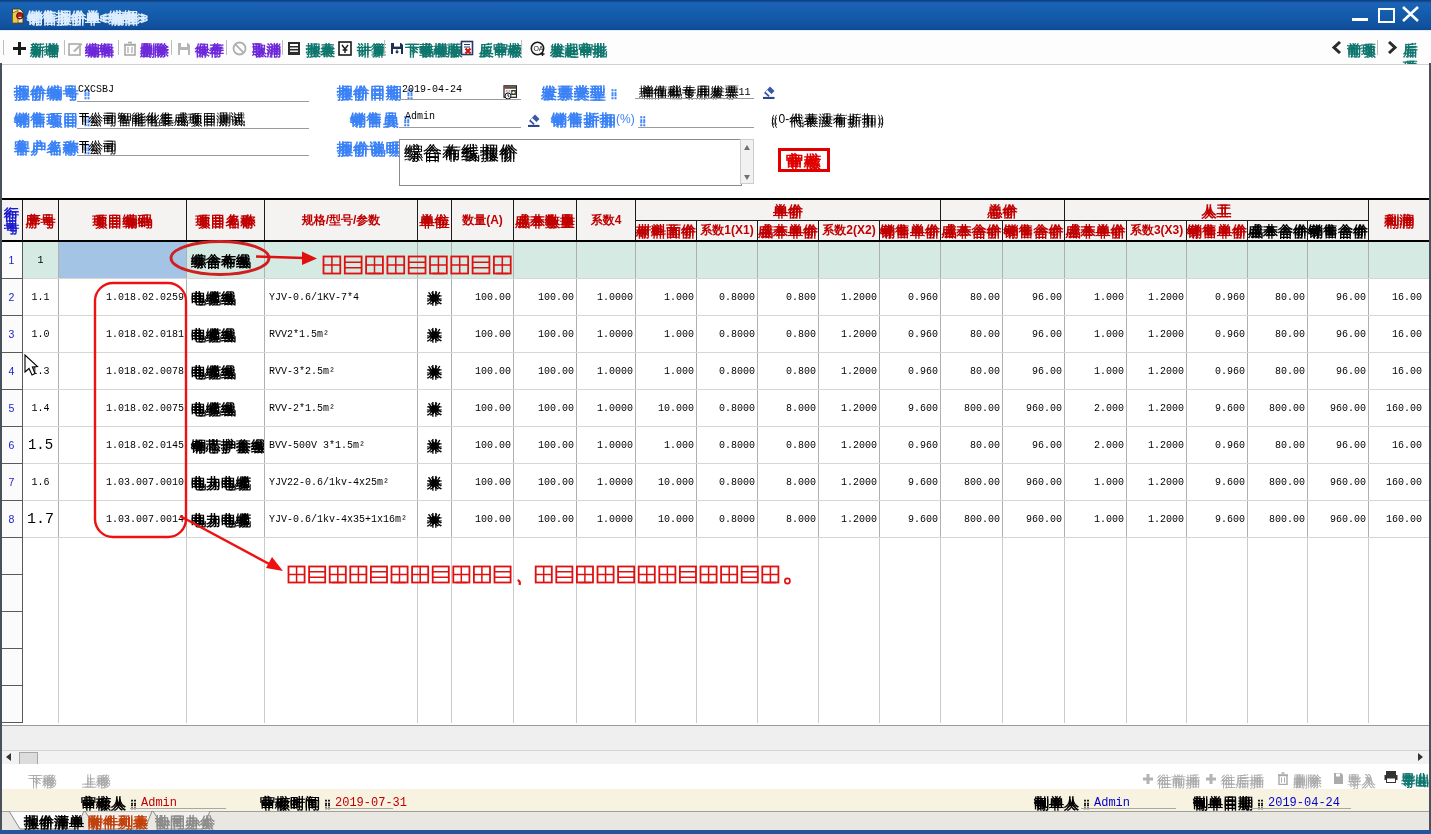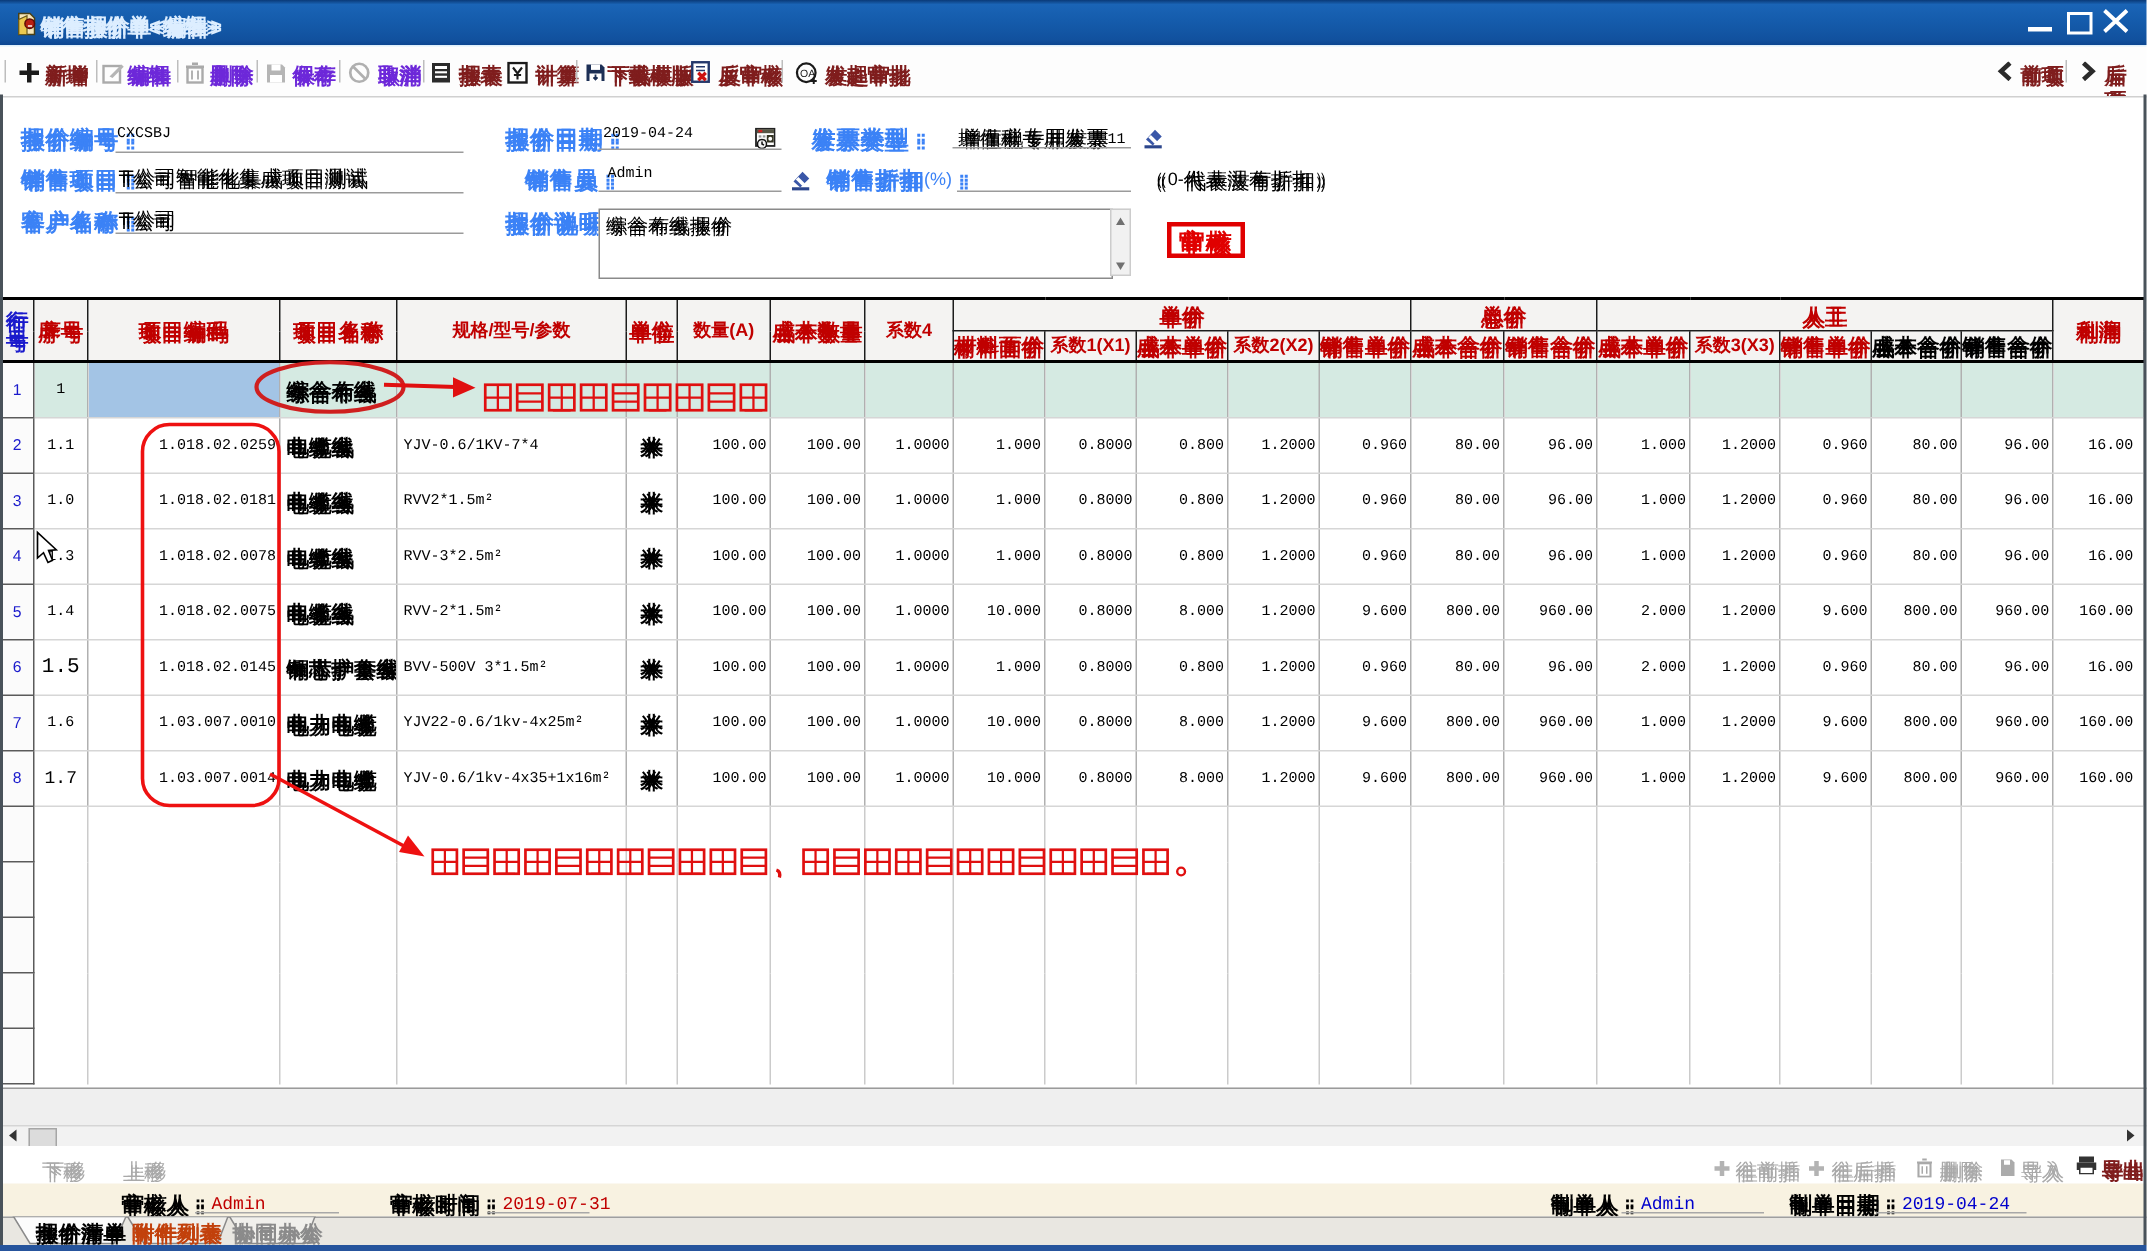--- a/index.html
+++ b/index.html
@@ -6,21 +6,21 @@
 body{width:1431px;height:834px;position:relative;overflow:hidden;background:#fff;
  font-family:"Liberation Sans",sans-serif;font-size:12px;color:#000}
 .abs{position:absolute}
 .mono{font-family:"Liberation Mono",monospace;letter-spacing:0;text-shadow:none;font-weight:normal}
 
 #titlebar{left:0;top:0;width:1431px;height:30px;
  background:linear-gradient(180deg,#0a3a78 0,#1a64b6 10%,#155CAC 45%,#11519e 88%,#0d4690 100%);}
 #titletext{left:27px;top:8px;color:#ddeeff;font-size:13px;letter-spacing:1.5px;font-weight:bold;text-shadow:2.8px 0 currentColor,0 2.8px currentColor,2.8px 2.8px currentColor}
 
 #toolbar{left:0;top:30px;width:1431px;height:33px;background:#fdfdfd;border-bottom:1px solid #c8c8c8;border-top:1px solid #dff0fb}
-.tbtxt{top:41px;font-size:12px;color:#7f1d1d;letter-spacing:2.2px;font-weight:bold;text-shadow:2.8px 0 currentColor,0 2.8px currentColor,2.8px 2.8px currentColor}
+.tbtxt{top:41px;font-size:12px;color:#0f766e;letter-spacing:2.2px;font-weight:bold;text-shadow:2.8px 0 currentColor,0 2.8px currentColor,2.8px 2.8px currentColor}
 .tbdis{color:#6d28d9}
 .tsep{top:40px;width:1px;height:15px;background:#bdbdbd}
 
 #form{left:0;top:64px;width:1431px;height:134px;background:#fff;border-top:1px solid #d0d0d0}
 .flabel{font-size:13px;color:#3b82f6;white-space:nowrap;letter-spacing:3.25px;font-weight:bold;text-shadow:3px 0 currentColor,0 3px currentColor,3px 3px currentColor}
 .fline{border-bottom:1px solid #9b9b9b;height:1px}
 .fval{font-size:10px;white-space:nowrap;letter-spacing:2.2px}
 .fval.mono{letter-spacing:0}
 
 #gridwrap{left:0;top:198px;width:1431px;height:527px}
@@ -217,21 +217,21 @@
 <div class="abs fline" style="left:399px;top:126px;width:122px"></div>
 <div class="abs" style="left:526px;top:111px">
     <svg width="16" height="16">
       <path d="M3 10 L9 3.5 L13.5 8 L7.5 14 Z" fill="#3a57a8"></path>
       <path d="M5.4 7.8 L9.8 12.2" stroke="#fff" stroke-width="2.4"></path>
       <path d="M2 15 L13.5 15" stroke="#2c468c" stroke-width="2.2"></path>
     </svg>
   </div>
 <div class="abs flabel" style="left:337px;top:139px">报价说明：</div>
 <div class="abs" style="left:399px;top:139px;width:341px;height:45px;border:1px solid #8a8a8a;background:#fff"></div>
-<div class="abs" style="left:404px;top:142px;font-size:11px;letter-spacing:3px;text-shadow:3px 0 currentColor,0 3px currentColor,3px 3px currentColor">综合布线报价</div>
+<div class="abs" style="left:404px;top:142px;font-size:16px;letter-spacing:3px;text-shadow:3px 0 currentColor,0 3px currentColor,3px 3px currentColor">综合布线报价</div>
 <div class="abs" style="left:740px;top:139px;width:14px;height:45px;background:#f1f1f1;border:1px solid #ccc;box-sizing:border-box"></div>
 <div class="abs" style="left:743.5px;top:145px;width:0;height:0;border-left:3.5px solid transparent;border-right:3.5px solid transparent;border-bottom:5px solid #707070"></div>
 <div class="abs" style="left:743.5px;top:175px;width:0;height:0;border-left:3.5px solid transparent;border-right:3.5px solid transparent;border-top:5px solid #707070"></div>
 
 <div class="abs flabel" style="left:541px;top:83px">发票类型：</div>
 <div class="abs" style="left:639px;top:83px;font-size:12px;letter-spacing:2.2px;white-space:nowrap;text-shadow:2.8px 0 currentColor,0 2.8px currentColor,2.8px 2.8px currentColor">增值税专用发票<span class="mono" style="font-size:10px">11</span></div>
 <div class="abs fline" style="left:635px;top:97px;width:119px"></div>
 <div class="abs" style="left:761px;top:83px">
     <svg width="16" height="16">
       <path d="M3 10 L9 3.5 L13.5 8 L7.5 14 Z" fill="#3a57a8"></path>
@@ -464,21 +464,21 @@
           <td class="num">960.00</td>
 <td class="num">1.000</td>
           <td class="num">1.2000</td>
           <td class="num">9.600</td>
           <td class="num">800.00</td>
           <td class="num">960.00</td>
 <td class="num" style="padding-right:7px">160.00</td>
 </tr>
 <tr class="bd">
 <td class="rn">8</td>
-          <td class="ctr mono" style="font-size:12px">1.7</td>
+          <td class="ctr mono" style="font-size:15px">1.7</td>
           <td class="num">1.03.007.0014</td>
           <td class="lft cjk">电力电缆</td>
 <td class="lft spec">YJV-0.6/1kv-4x35+1x16m²</td>
           <td class="ctr cjk">米</td>
           <td class="num">100.00</td>
           <td class="num">100.00</td>
           <td class="num">1.0000</td>
 <td class="num">10.000</td>
           <td class="num">0.8000</td>
           <td class="num">8.000</td>

